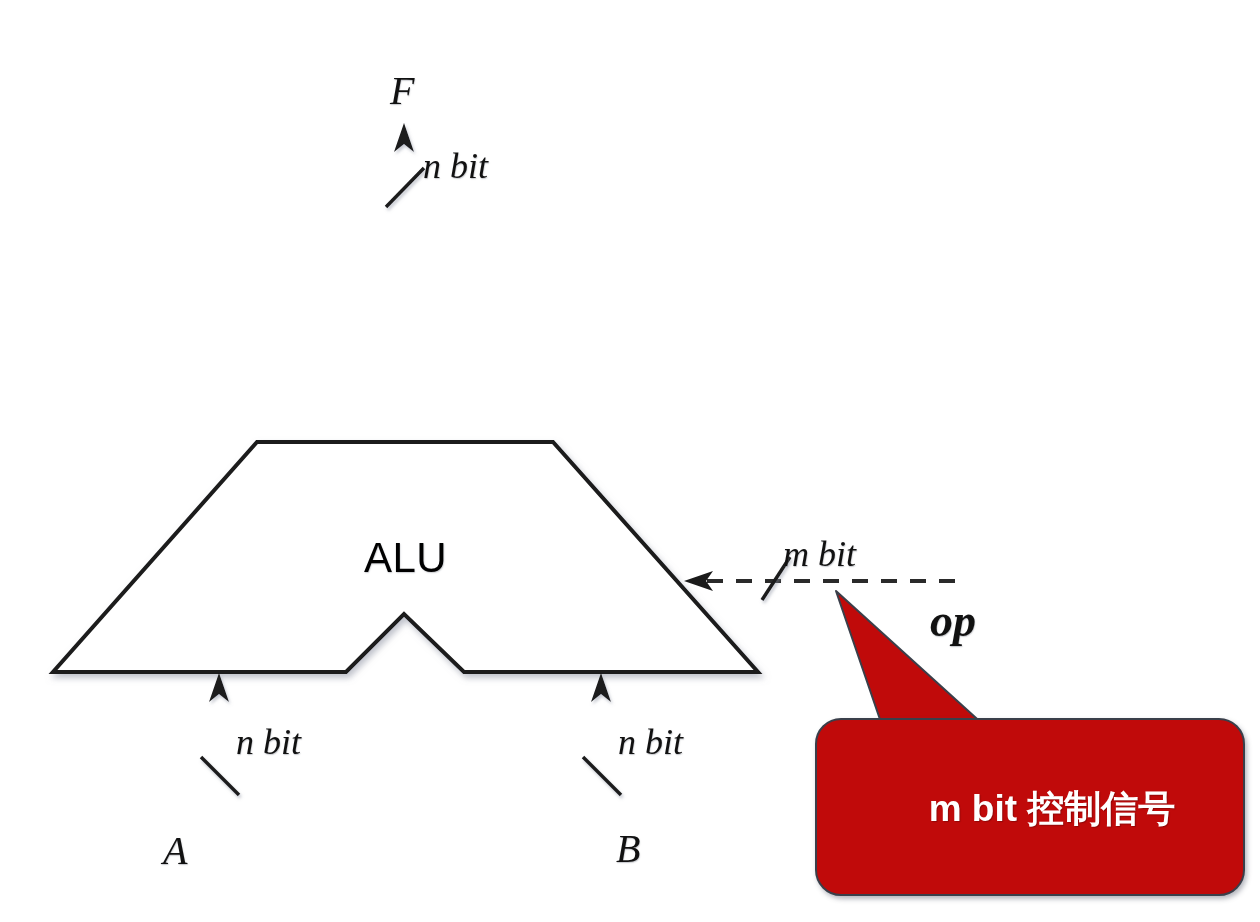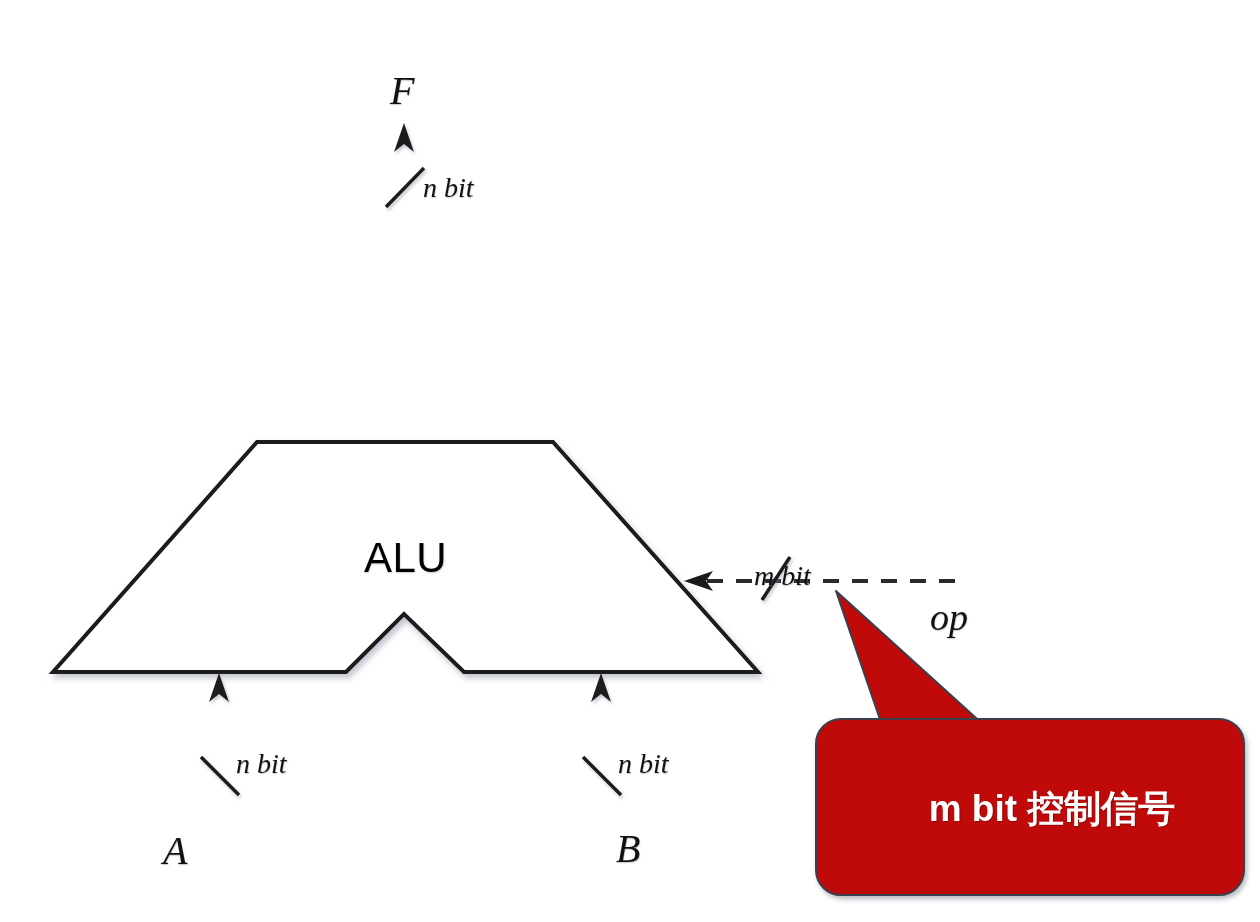--- a/index.html
+++ b/index.html
@@ -25,22 +25,22 @@
   .lbl {
     position: absolute;
     white-space: nowrap;
     color: #111111;
     font-family: "Liberation Serif", "DejaVu Serif", serif;
     font-style: italic;
     line-height: 1;
     text-shadow: 0.6px 1.0px 1.2px rgba(120,125,135,0.45);
   }
   .lbl-var { font-size: 40px; }
-  .lbl-bit { font-size: 28px; margin-top: 26px; }
-  .lbl-op  { font-size: 38px; }
+  .lbl-bit { font-size: 36px; }
+  .lbl-op  { font-size: 46px; font-weight: bold; }
 
   #alu-text {
     position: absolute;
     font-family: "Liberation Sans", "DejaVu Sans", sans-serif;
     font-style: normal;
     font-size: 42px;
     color: #000000;
     letter-spacing: 0.5px;
     white-space: nowrap;
     text-shadow: 0.6px 1.0px 1.4px rgba(120,125,135,0.40);
@@ -137,21 +137,21 @@
   <div class="lbl lbl-bit" style="left:423px; top:148px;">n bit</div>
 
   <div class="lbl lbl-var" style="left:163px; top:831px;">A</div>
 
   <div class="lbl lbl-bit" style="left:236px; top:724px;">n bit</div>
 
   <div class="lbl lbl-var" style="left:616px; top:829px;">B</div>
 
   <div class="lbl lbl-bit" style="left:618px; top:724px;">n bit</div>
 
-  <div class="lbl lbl-bit" style="left:754px; top:536px;">m bit</div>
+  <div class="lbl lbl-bit" style="left:783px; top:536px;">m bit</div>
 
   <div class="lbl lbl-op" style="left:930px; top:598px;">op</div>
 
   <div id="callout-box">
     <div id="callout-text">
       <div>m bit 控制信号</div>
     </div>
   </div>
 
 </div>

